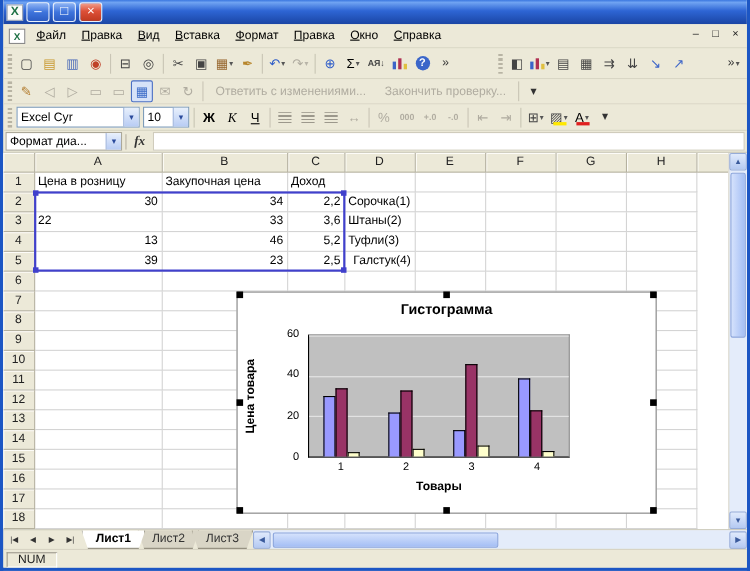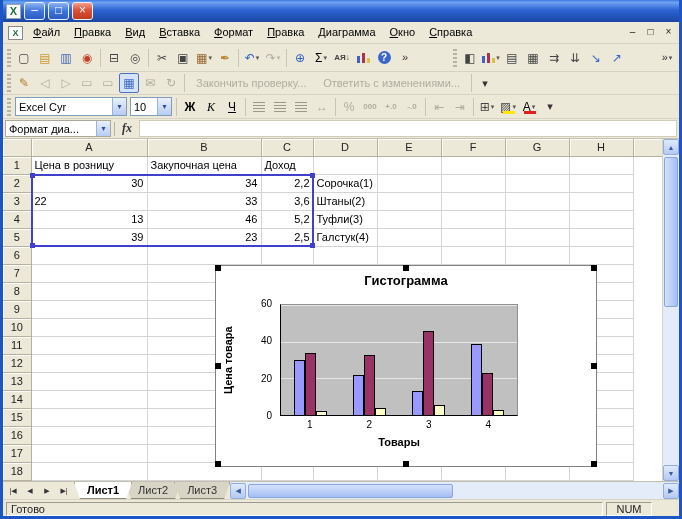--- a/index.html
+++ b/index.html
@@ -123,21 +123,20 @@
 
   <div class="menu-bar">
     <span class="book-icon">X</span>
     <span class="menu-items" id="menu-items">
         <span class="menu-item">Файл</span>
         <span class="menu-item">Правка</span>
         <span class="menu-item">Вид</span>
         <span class="menu-item">Вставка</span>
         <span class="menu-item">Формат</span>
         <span class="menu-item">Правка</span>
-        <span class="menu-item">Диаграмма</span>
         <span class="menu-item">Окно</span>
         <span class="menu-item">Справка</span>
       </span>
     <span class="doc-ctrl">–</span>
     <span class="doc-ctrl">□</span>
     <span class="doc-ctrl">×</span>
   </div>
 
   <div class="toolbar" id="tb1">
       <span class="thandle"></span>
@@ -253,22 +252,22 @@
       <span class="tbtn pressed">
         <span class="glyph" style="color: rgb(60, 108, 200);">▦</span>
       </span>
       <span class="tbtn dis">
         <span class="glyph">✉</span>
       </span>
       <span class="tbtn dis">
         <span class="glyph">↻</span>
       </span>
       <span class="tsep"></span>
+      <span class="tbtn dis ttext">Ответить с изменениями...</span>
       <span class="tbtn dis ttext">Закончить проверку...</span>
-      <span class="tbtn dis ttext">Ответить с изменениями...</span>
       <span class="tsep"></span>
       <span class="tbtn i-more">
         <span class="glyph">▾</span>
       </span>
     </div>
 
   <div class="toolbar" id="tb3">
     <span class="thandle"></span>
     <span class="combo font-combo">
       <span class="combo-text">Excel Cyr</span>
@@ -407,21 +406,21 @@
               <td class="cell" style="text-align:left"></td>
               <td class="cell" style="text-align:left"></td>
               <td class="cell" style="text-align:left"></td>
               <td class="cell fill"></td>
             </tr>
             <tr>
               <th class="rowh">5</th>
               <td class="cell" style="text-align:right">39</td>
               <td class="cell" style="text-align:right">23</td>
               <td class="cell" style="text-align:right">2,5</td>
-              <td class="cell" style="text-align:left">Галстук(4)</td>
+              <td class="cell" style="text-align:right">Галстук(4)</td>
               <td class="cell" style="text-align:left"></td>
               <td class="cell" style="text-align:left"></td>
               <td class="cell" style="text-align:left"></td>
               <td class="cell" style="text-align:left"></td>
               <td class="cell fill"></td>
             </tr>
             <tr>
               <th class="rowh">6</th>
               <td class="cell" style="text-align:left"></td>
               <td class="cell" style="text-align:left"></td>
@@ -666,16 +665,15 @@
     <span class="hscroll">
       <span class="sbtn">◀</span>
       <span class="htrack">
         <span class="hthumb"></span>
       </span>
       <span class="sbtn">▶</span>
     </span>
   </div>
 
   <div class="status-bar">
-    <span class="status-left">Готово</span>
     <span class="status-panel">NUM</span>
   </div>
 </div>
 
 </body></html>

